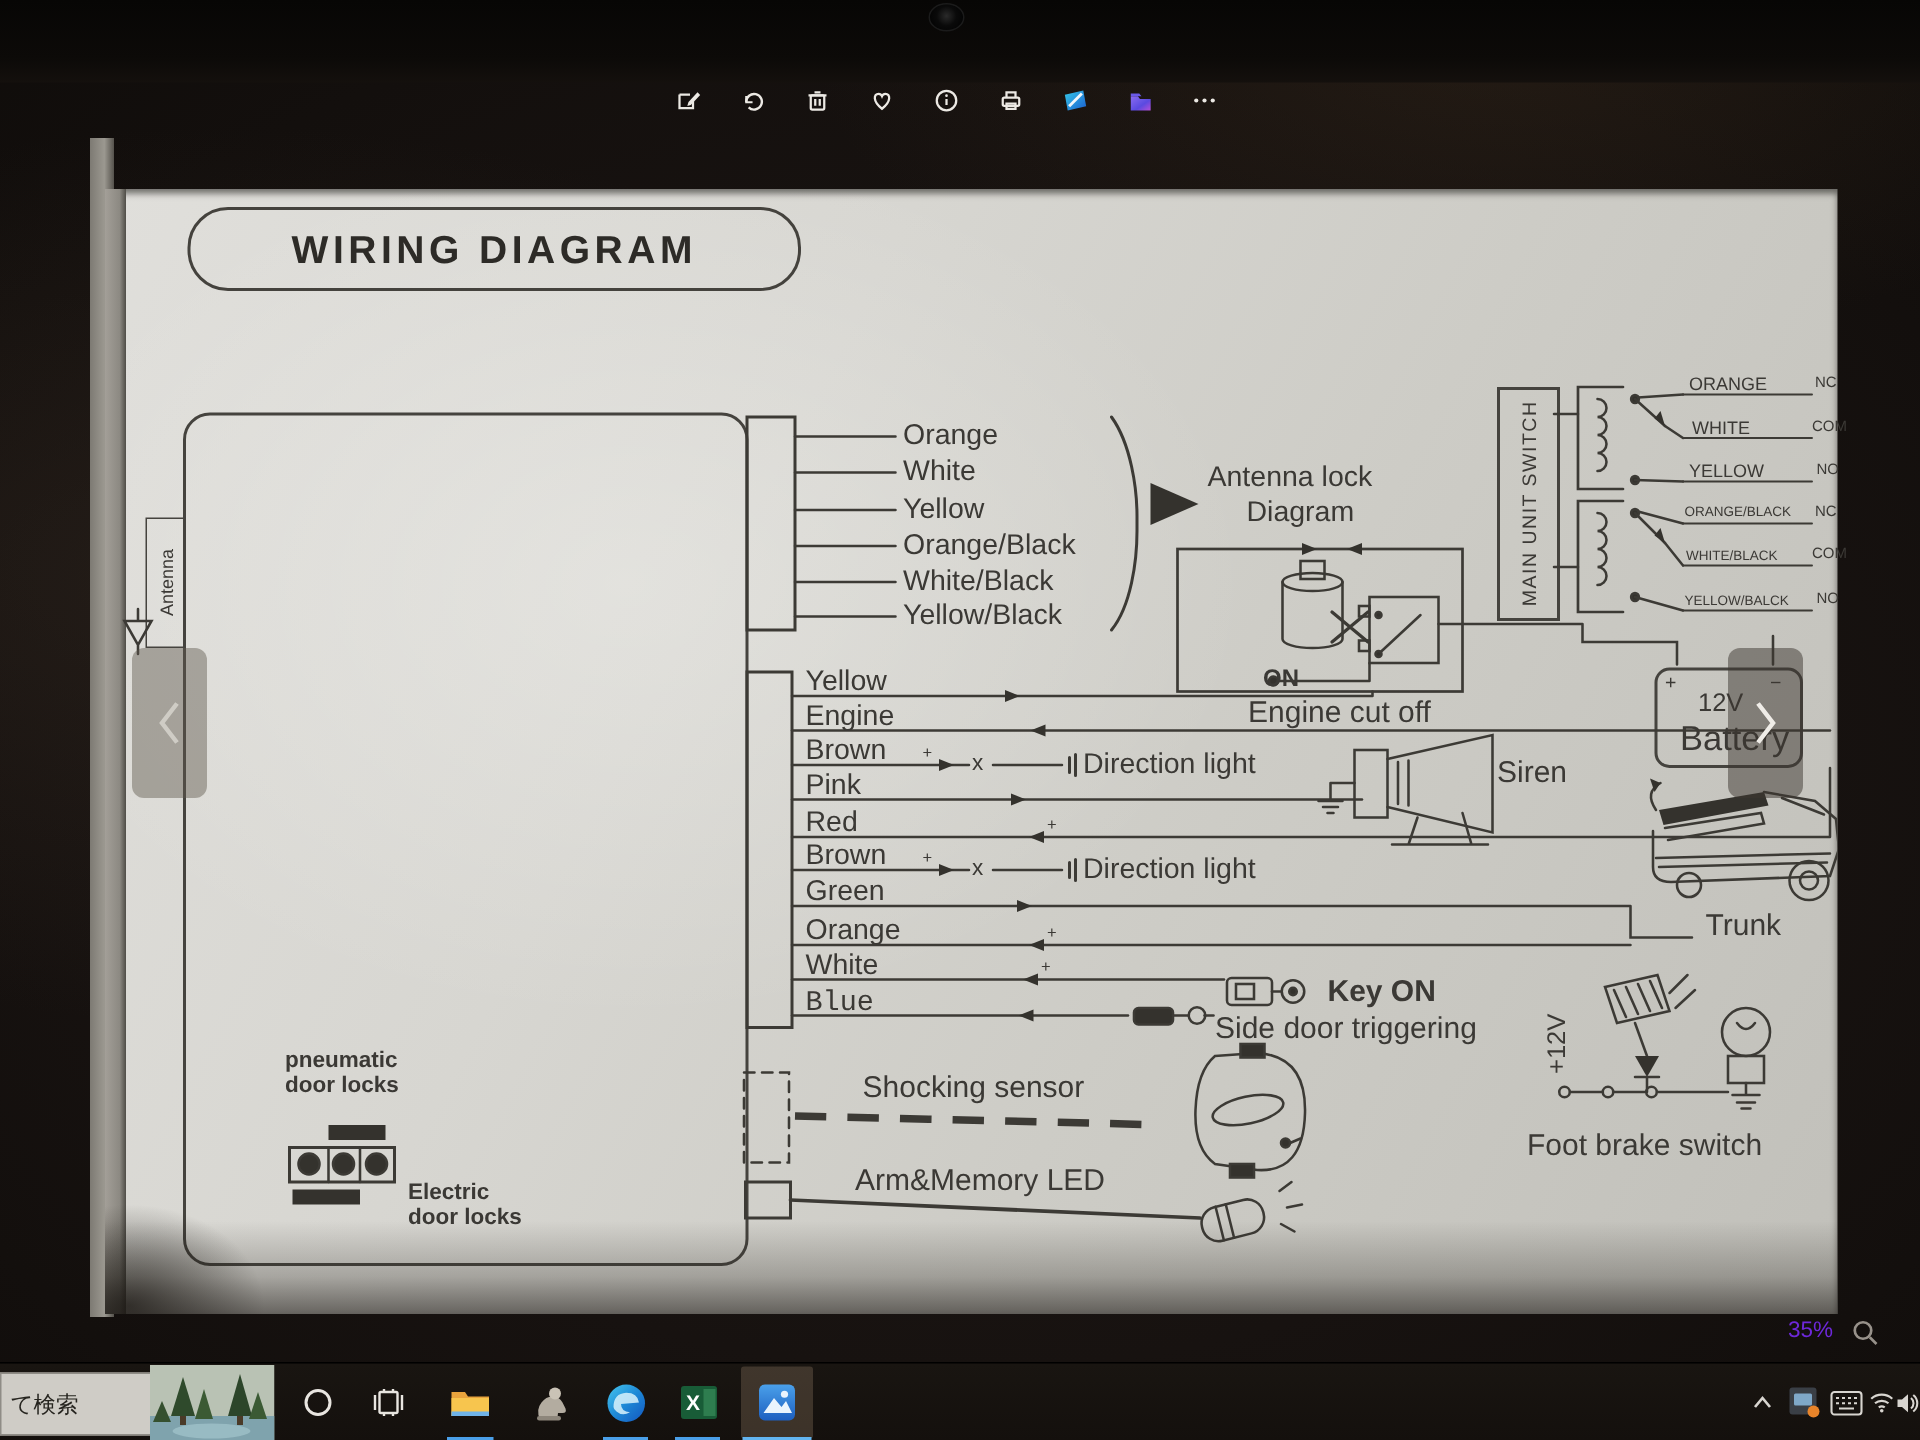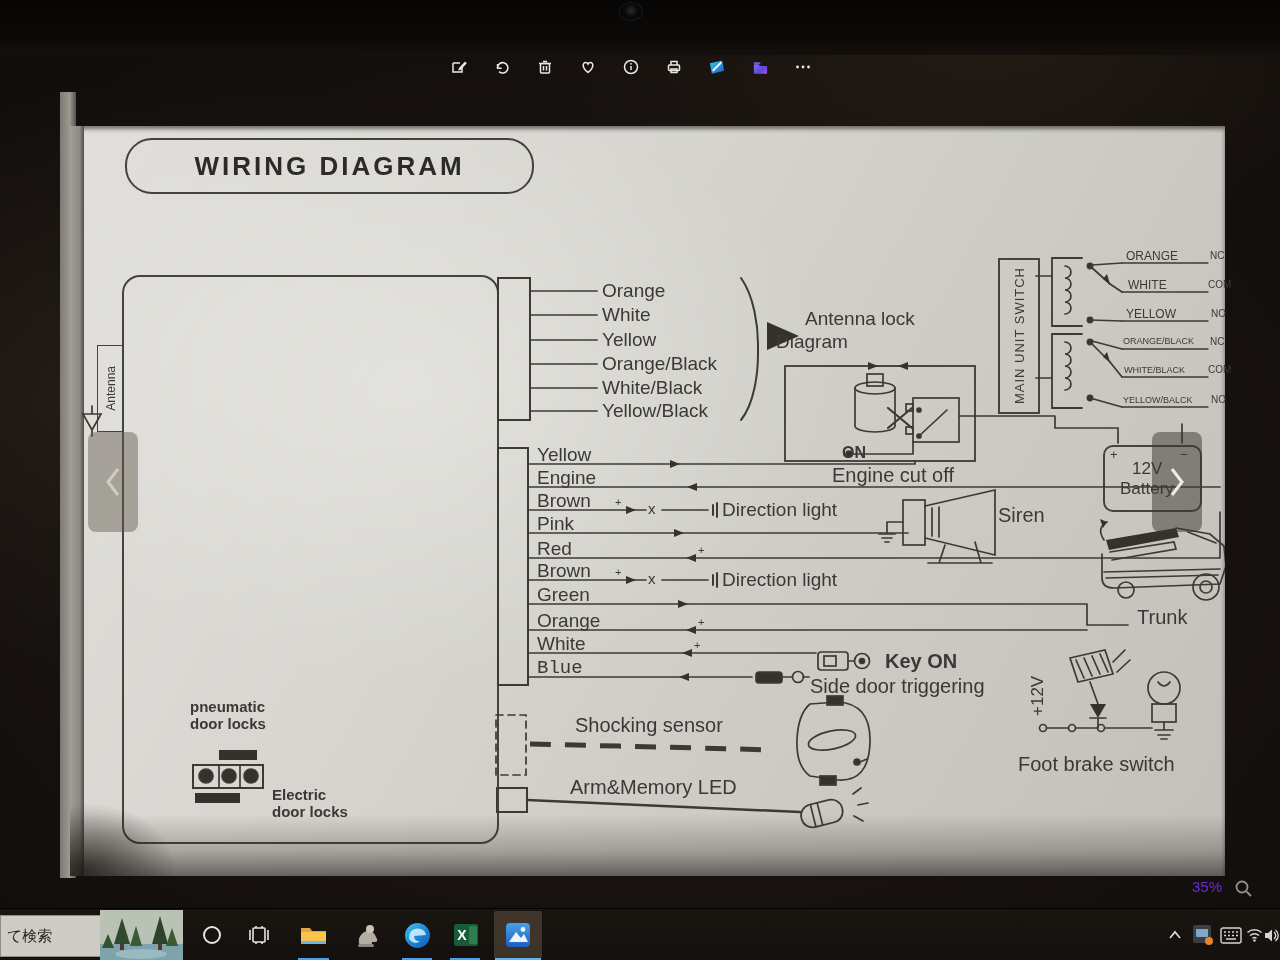--- a/index.html
+++ b/index.html
@@ -156,21 +156,21 @@
   </div>
 
   <div class="abs mus-box">
     <span class="vtext" style="font-size:13px;letter-spacing:1px;color:#3b3935;">MAIN UNIT SWITCH</span>
   </div>
 
   <div class="abs battery-box"></div>
   <div class="lbl" style="left:1040px;top:321px;font-size:13px;">+</div>
   <div class="lbl" style="left:1110px;top:321px;font-size:13px;">−</div>
   <div class="lbl" style="left:1062px;top:333px;font-size:17px;">12V</div>
-  <div class="lbl" style="left:1050px;top:353px;font-size:17px;">Battery</div>
+  <div class="lbl" style="left:1050px;top:353px;font-size:23px;">Battery</div>
 
   <div>
   <svg class="abs lines-svg" width="1155" height="750" viewBox="0 0 1155 750" fill="none" stroke="#3c3a35" stroke-width="1.7" stroke-linecap="round">
 
     <path d="M13 288 H31 L22 304 Z M22 288 V280 M22 304 V310"></path>
 
     <rect x="428" y="152" width="32" height="142" stroke-width="2"></rect>
     <path d="M460 165 H527 M460 189 H527 M460 214 H527 M460 238 H527 M460 262 H527 M460 285 H527"></path>
 
     <path d="M671 152 C684 170 688 200 688 218 L688 228 C688 248 684 278 671 294" stroke-width="2"></path>
@@ -314,21 +314,21 @@
   </div>
 
   <div class="lbl" style="left:532px;top:154px;font-size:19px;">Orange</div>
   <div class="lbl" style="left:532px;top:178px;font-size:19px;">White</div>
   <div class="lbl" style="left:532px;top:203px;font-size:19px;">Yellow</div>
   <div class="lbl" style="left:532px;top:227px;font-size:19px;">Orange/Black</div>
   <div class="lbl" style="left:532px;top:251px;font-size:19px;">White/Black</div>
   <div class="lbl" style="left:532px;top:274px;font-size:19px;">Yellow/Black</div>
 
   <div class="lbl" style="left:735px;top:182px;font-size:19px;">Antenna lock</div>
-  <div class="lbl" style="left:706px;top:205px;font-size:19px;">Diagram</div>
+  <div class="lbl" style="left:761px;top:205px;font-size:19px;">Diagram</div>
   <div class="lbl" style="left:772px;top:318px;font-size:16px;font-weight:bold;">ON</div>
   <div class="lbl" style="left:762px;top:338px;font-size:20px;">Engine cut off</div>
 
   <div class="lbl" style="left:1056px;top:123px;font-size:12px;">ORANGE</div>
   <div class="lbl" style="left:1058px;top:152px;font-size:12px;">WHITE</div>
   <div class="lbl" style="left:1056px;top:181px;font-size:12px;">YELLOW</div>
   <div class="lbl" style="left:1053px;top:210px;font-size:9px;">ORANGE/BLACK</div>
   <div class="lbl" style="left:1054px;top:239px;font-size:9px;">WHITE/BLACK</div>
   <div class="lbl" style="left:1053px;top:269px;font-size:9px;">YELLOW/BALCK</div>
   <div class="lbl" style="left:1140px;top:124px;font-size:10px;">NC</div>

